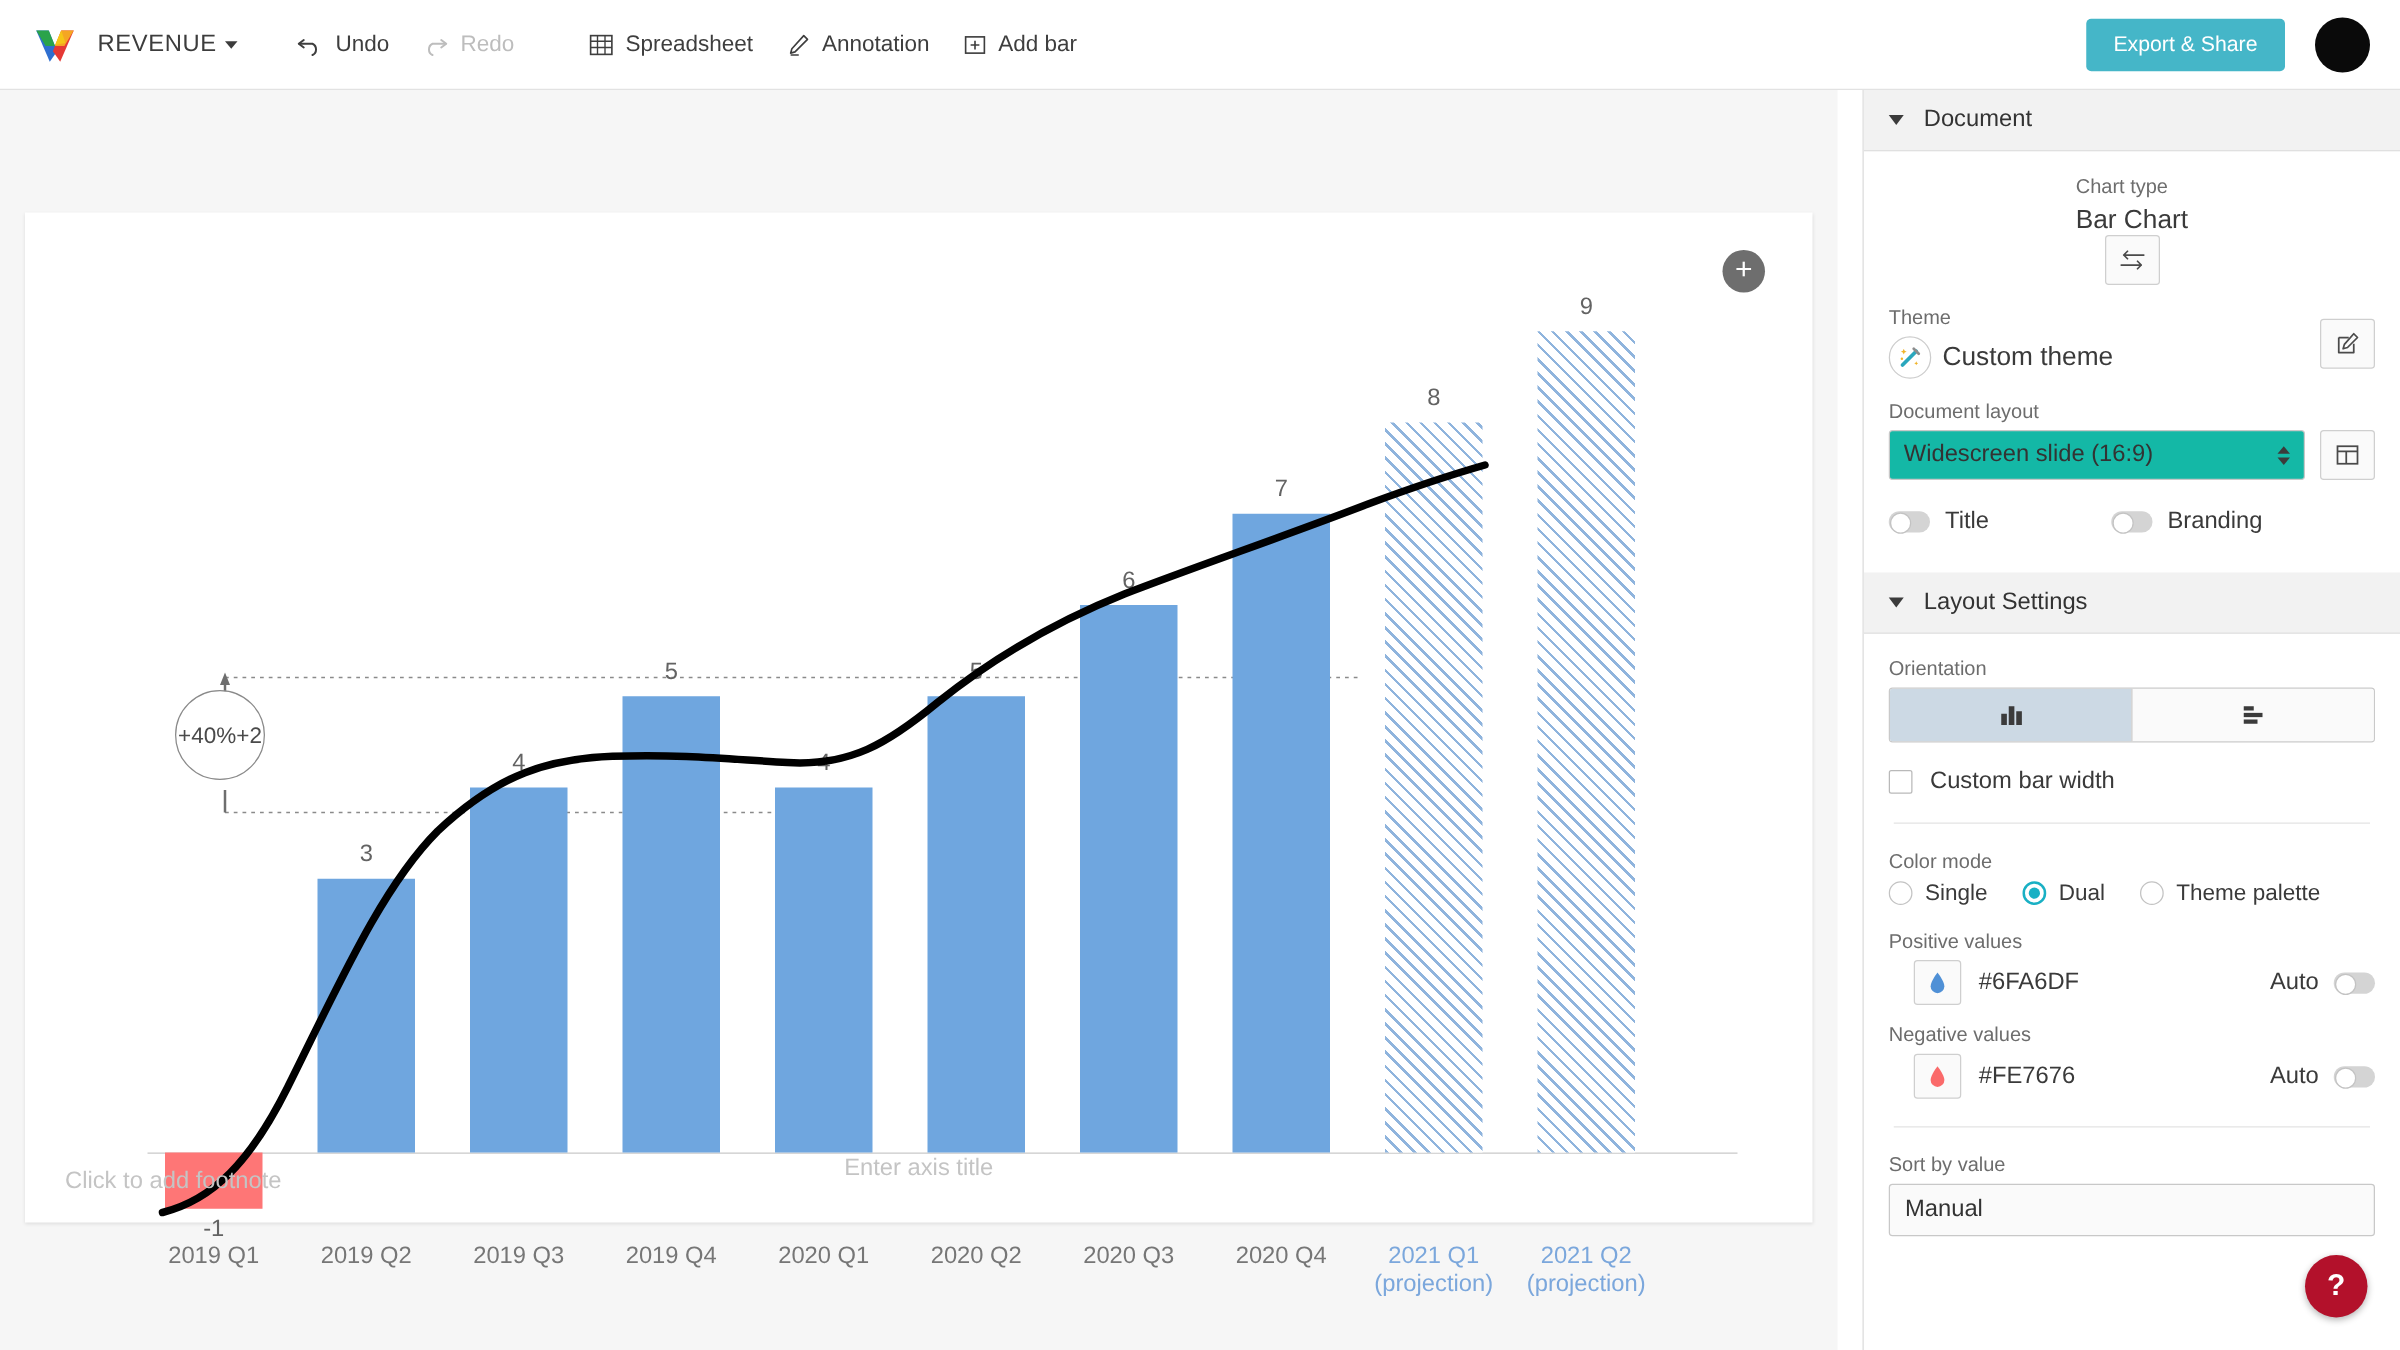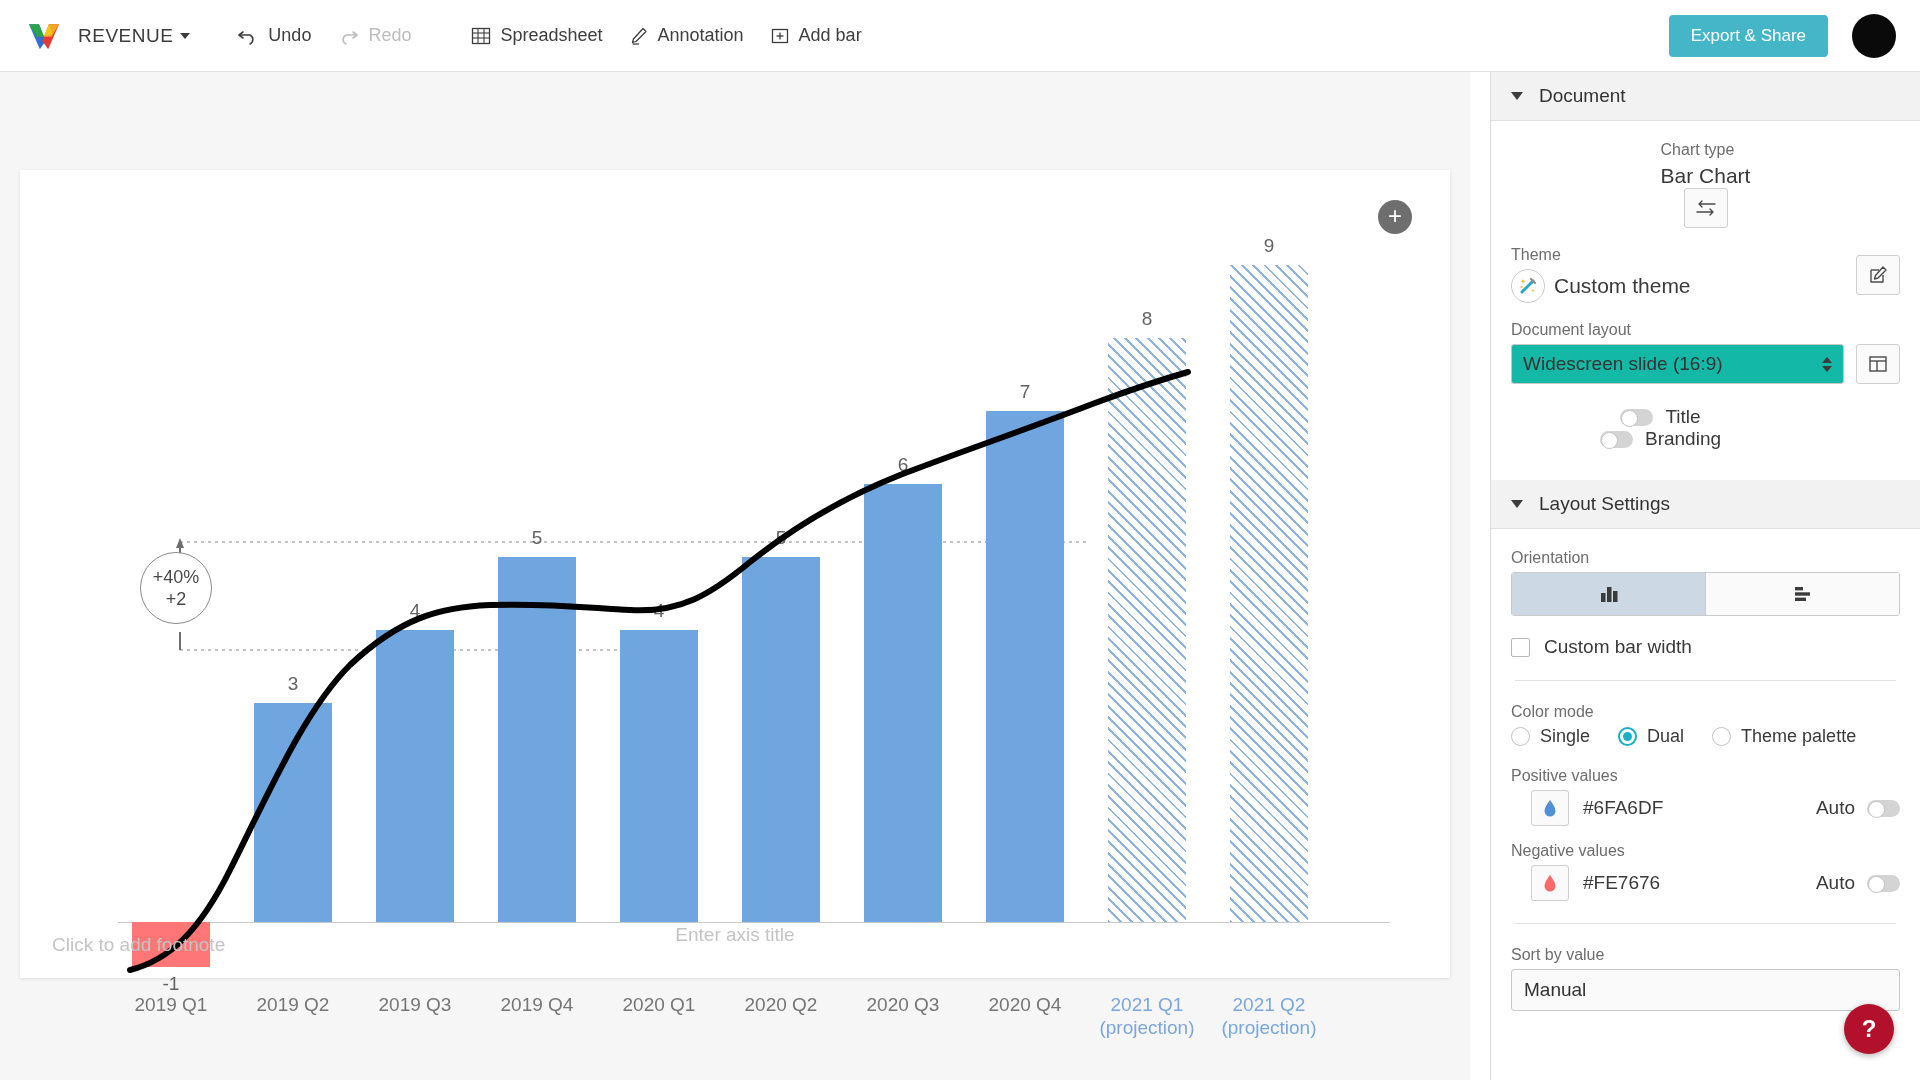--- a/index.html
+++ b/index.html
@@ -89,21 +89,21 @@
   .xlabel.proj { color: #7BA7DC; }
 
   .trendline { position: absolute; left: 0; top: 0; }
 
   
   .anno { position: absolute; left: 120px; top: 340px; }
   .anno-circle {
     position: absolute; left: 0; top: 42px;
     width: 72px; height: 72px; border-radius: 50%;
     border: 1.5px solid #8a8a8a; background: #fff;
-    display: flex; flex-direction: column; align-items: center;
+    display: flex; flex-direction: row; align-items: center;
     justify-content: center; font-size: 18px; color: #4a4a4a; line-height: 1.25;
     cursor: pointer;
   }
 
   .footnote {
     position: absolute; left: 32px; bottom: 22px;
     font-size: 19px; color: #c4c4c4; cursor: text;
   }
   .axis-title {
     position: absolute; left: 0; right: 0; bottom: 32px;
@@ -449,21 +449,21 @@
         <div class="sq-btn">
           <svg width="22" height="22" viewBox="0 0 22 22">
             <rect x="3" y="4" width="16" height="14" fill="none" stroke="#4a4a4a" stroke-width="1.4"></rect>
             <line x1="3" y1="8" x2="19" y2="8" stroke="#4a4a4a" stroke-width="1.4"></line>
             <line x1="10" y1="8" x2="10" y2="18" stroke="#4a4a4a" stroke-width="1.4"></line>
           </svg>
         </div>
       </div>
     </div>
 
-    <div class="row" style="padding-right:90px; margin-bottom:22px;flex-direction:column;">
+    <div class="row" style="padding-right:90px; margin-bottom:22px;">
       <div class="toggle-row">
         <div class="toggle"></div>
         <span class="toggle-label">Title</span>
       </div>
       <div class="toggle-row">
         <div class="toggle"></div>
         <span class="toggle-label">Branding</span>
       </div>
     </div>
   </div>

